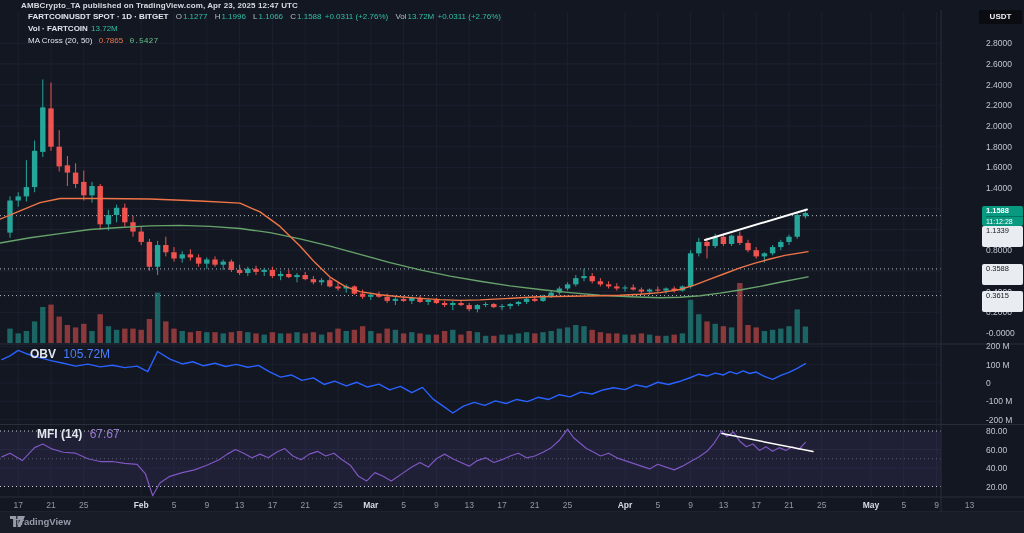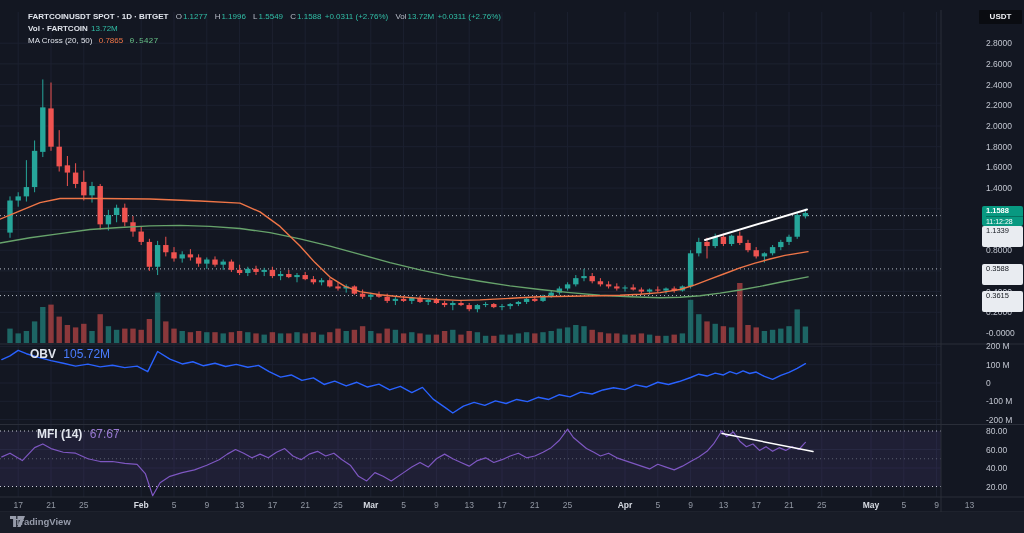--- a/index.html
+++ b/index.html
@@ -440,26 +440,29 @@
       <text x="723.4" y="508" fill="#9298a4" font-size="8.5" text-anchor="middle" font-weight="normal">13</text>
       <text x="756.1999999999999" y="508" fill="#9298a4" font-size="8.5" text-anchor="middle" font-weight="normal">17</text>
       <text x="788.9999999999999" y="508" fill="#9298a4" font-size="8.5" text-anchor="middle" font-weight="normal">21</text>
       <text x="821.8" y="508" fill="#9298a4" font-size="8.5" text-anchor="middle" font-weight="normal">25</text>
       <text x="870.9999999999999" y="508" fill="#d6dae2" font-size="8.5" text-anchor="middle" font-weight="bold">May</text>
       <text x="903.8" y="508" fill="#9298a4" font-size="8.5" text-anchor="middle" font-weight="normal">5</text>
       <text x="936.5999999999999" y="508" fill="#9298a4" font-size="8.5" text-anchor="middle" font-weight="normal">9</text>
       <text x="969.3999999999999" y="508" fill="#9298a4" font-size="8.5" text-anchor="middle" font-weight="normal">13</text>
     </svg>
 
+  <div class="hdr">
+    <span>AMBCrypto_TA published on TradingView.com, Apr 23, 2025 12:47 UTC</span>
+  </div>
 
   <div class="legend-row" style="top:12px">
     <span class="sym">FARTCOINUSDT SPOT · 1D · BITGET</span>
     <span class="lk">O</span><span class="lv">1.1277</span>
     <span class="lk">H</span><span class="lv">1.1996</span>
-    <span class="lk">L</span><span class="lv">1.5549</span>
+    <span class="lk">L</span><span class="lv">1.1066</span>
     <span class="lk">C</span><span class="lv">1.1588</span>
     <span class="lv">+0.0311 (+2.76%)</span>
     <span class="lk">Vol</span><span class="lv">13.72M</span>
     <span class="lv">+0.0311 (+2.76%)</span>
   </div>
 
   <div class="legend-row" style="top:24px">
     <span class="sym" style="font-weight:bold;color:#dfe3ea">Vol · FARTCOIN</span>
     <span class="lv">13.72M</span>
   </div>

